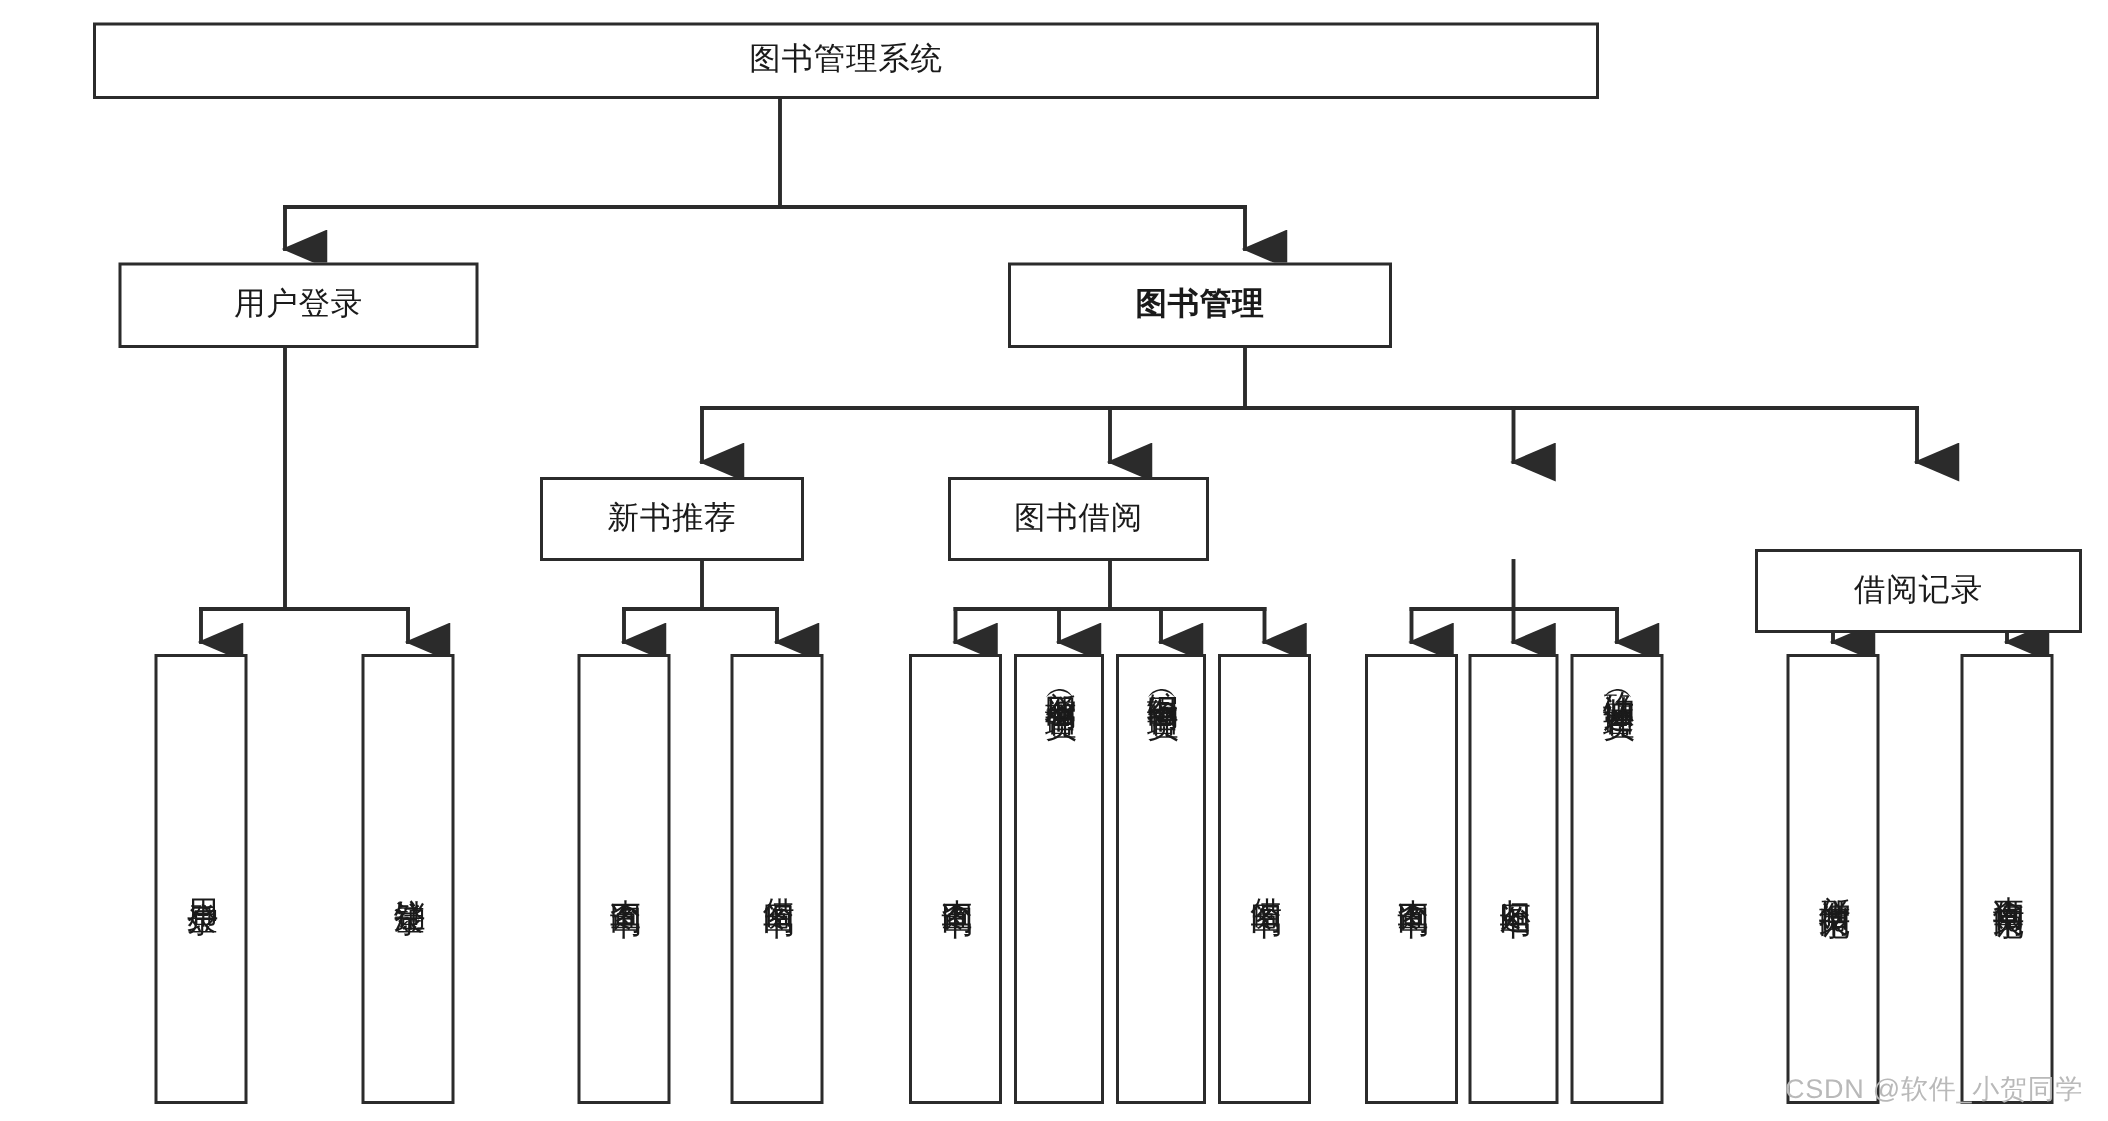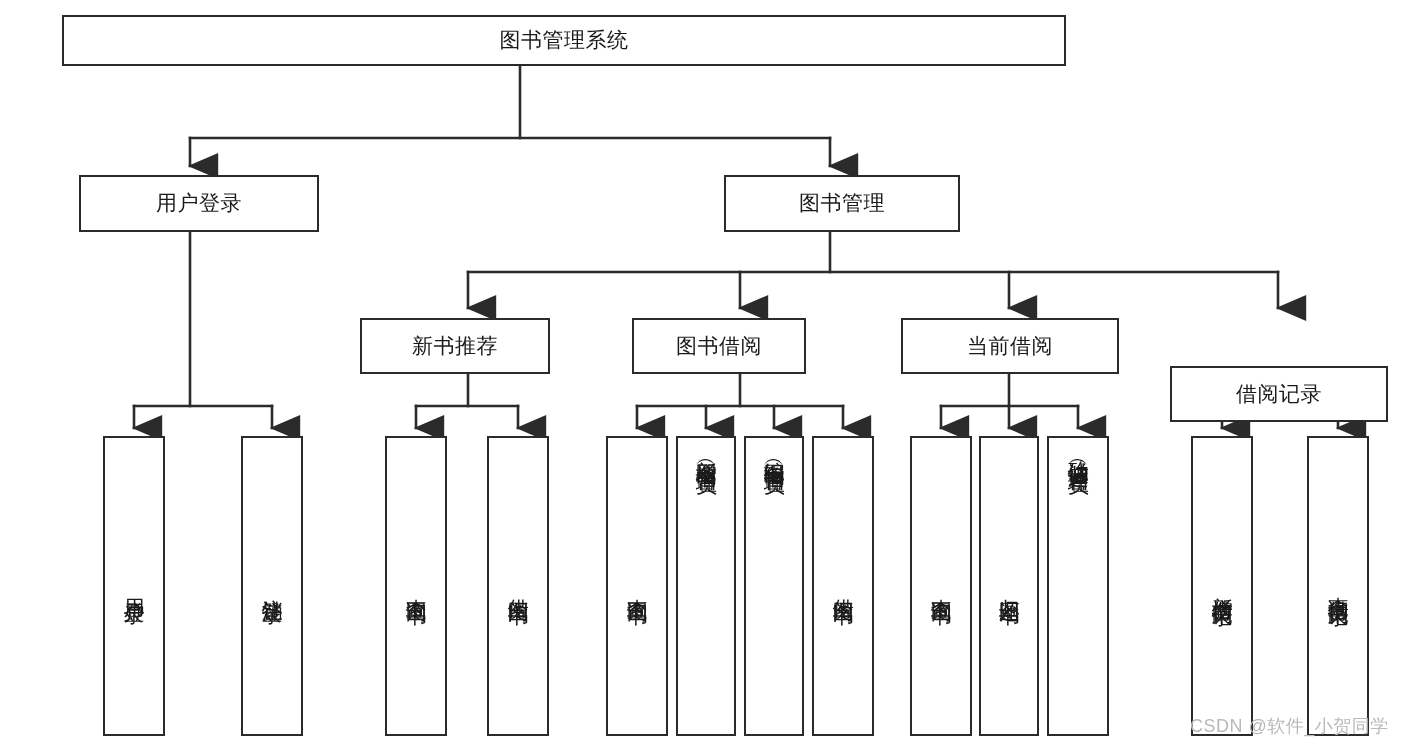--- a/index.html
+++ b/index.html
@@ -129,35 +129,32 @@
   </svg>
 
   <div class="node" style="left:18px; top:15px; width:1004px; height:51px;margin-left:44px;">
     <span class="label">图书管理系统</span>
   </div>
 
   <div class="node" style="left:79px; top:175px; width:240px; height:57px;">
     <span class="label">用户登录</span>
   </div>
 
-  <div class="node" style="left:724px; top:175px; width:236px; height:57px;">
+  <div class="node" style="left:672px; top:175px; width:256px; height:57px;font-weight:bold;">
     <span class="label">图书管理</span>
   </div>
 
-  <div class="node" style="left:360px; top:318px; width:190px; height:56px;">
+  <div class="node" style="left:360px; top:318px; width:176px; height:56px;">
     <span class="label">新书推荐</span>
   </div>
 
   <div class="node" style="left:632px; top:318px; width:174px; height:56px;">
     <span class="label">图书借阅</span>
   </div>
 
-  <div class="node" style="left:901px; top:318px; width:218px; height:56px;">
-    <span class="label">当前借阅</span>
-  </div>
 
   <div class="node" style="left:1170px; top:318px; width:218px; height:56px;margin-top:48px;">
     <span class="label">借阅记录</span>
   </div>
 
   <div class="node leaf centered" style="left:103px; top:436px; width:62px; height:300px;">
     <span class="label">用户登录</span>
   </div>
 
   <div class="node leaf centered" style="left:241px; top:436px; width:62px; height:300px;">

